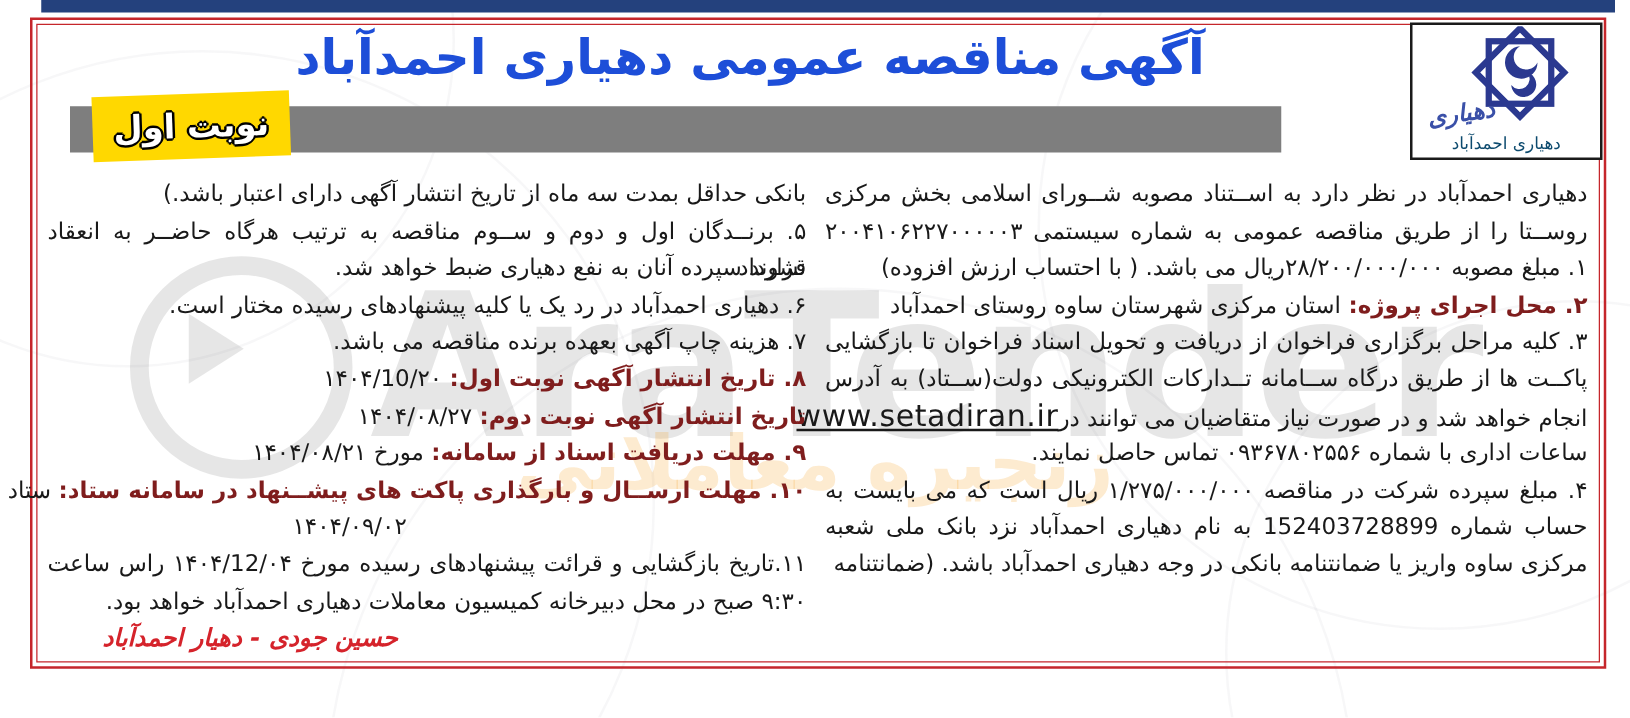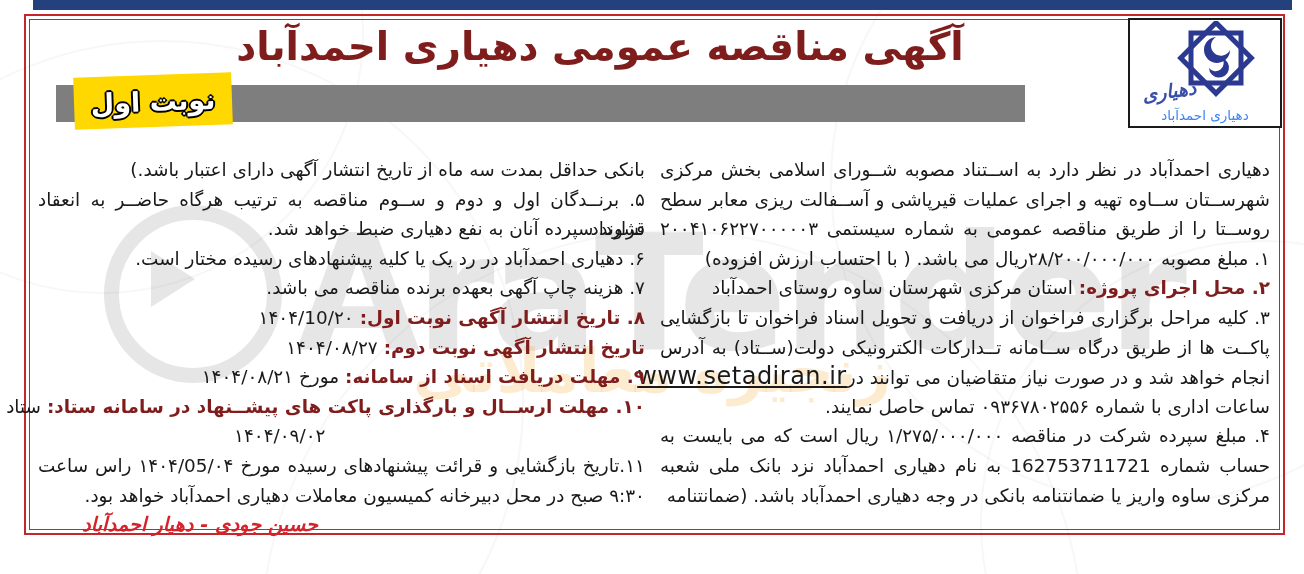--- a/index.html
+++ b/index.html
@@ -21,36 +21,36 @@
             border-left:44px solid rgba(60,60,60,0.13);border-top:28px solid transparent;border-bottom:28px solid transparent;}
   #wm-fa{position:absolute;left:40px;right:40px;top:336px;z-index:0;direction:rtl;text-align:center;
          font-size:60px;font-weight:bold;letter-spacing:26px;color:rgba(243,156,18,0.20);white-space:nowrap;}
   
   #top-bar{position:absolute;left:33px;top:0;width:1259px;height:10px;background:#24417d;z-index:2;}
   
   #frame-outer{position:absolute;left:24px;top:14px;right:19px;bottom:39px;border:2.5px solid #c5262b;z-index:1;}
   #frame-inner{position:absolute;left:3px;top:3px;right:3px;bottom:3px;border:1.5px solid #c5262b;}
   
   #title{position:absolute;left:60px;top:24px;width:1080px;z-index:2;direction:rtl;text-align:center;
-         font-size:39px;font-weight:bold;color:#7f1d1d;white-space:nowrap;}
+         font-size:39px;font-weight:bold;color:#1d4ed8;white-space:nowrap;}
   #gray-bar{position:absolute;left:56px;top:85px;width:969px;height:37px;background:#7e7e7e;z-index:2;}
   #badge{position:absolute;left:74px;top:75px;width:158px;height:52px;background:#ffd800;z-index:3;
          display:flex;align-items:center;justify-content:center;direction:rtl;
          font-size:27px;font-weight:bold;color:#ffffff;transform:rotate(-2deg);
          text-shadow:-2px 0 #000,2px 0 #000,0 -2px #000,0 2px #000,-1px -1px #000,1px 1px #000,-1px 1px #000,1px -1px #000;}
   
   #logo{position:absolute;left:1128px;top:18px;width:154px;height:110px;box-sizing:border-box;
         border:2px solid #1a1a1a;background:#fff;z-index:3;}
   #logo svg{position:absolute;left:42px;top:1px;}
   #logo .script{position:absolute;left:12px;top:60px;color:#3a50a8;font-size:19px;font-weight:bold;
         font-style:italic;transform:rotate(-8deg);direction:rtl;white-space:nowrap;}
   #logo .caption{position:absolute;left:0;bottom:3px;width:100%;text-align:center;direction:rtl;
-        font-size:13.5px;color:#3b82f6;}
+        font-size:13.5px;color:#0c4a6e;}
   
-  .col{position:absolute;top:155px;z-index:2;direction:rtl;font-size:18.4px;}
+  .col{position:absolute;top:141px;z-index:2;direction:rtl;font-size:18.4px;}
   #col-right{right:34px;width:610px;}
   #col-left{left:38px;width:607px;}
   .ln{height:29.6px;line-height:29.6px;text-align:right;white-space:nowrap;}
   .fill{white-space:normal;text-align:justify;text-align-last:justify;}
   .split{display:flex;justify-content:space-between;align-items:baseline;}
   .blu{color:#7f1d1d;font-weight:bold;margin-left:6px;}
   .url{direction:ltr;font-size:24px;letter-spacing:0.5px;text-decoration:underline;}
   .indent-date{text-align:left;padding-left:196px;white-space:nowrap;}
   .sig{color:#d5232b;font-weight:bold;text-align:left;padding-left:44px;white-space:nowrap;font-size:19.5px;font-style:italic;}
 </style>
@@ -89,35 +89,34 @@
       <rect x="19" y="12" width="50" height="50" fill="none" stroke="#2b3990" stroke-width="5" transform="rotate(45 44 37)"></rect>
       <path d="M44 16 a13 13 0 1 0 14 13 a10 10 0 1 1 -14 -13" fill="#2b3990"></path>
       <path d="M50 37 a10 10 0 1 1 -13 10 a8 8 0 1 0 13 -10" fill="#2b3990"></path>
     </svg>
     <span class="script">دهیاری</span>
     <span class="caption">دهیاری احمدآباد</span>
   </div>
 
   <div class="col" id="col-right">
     <div class="ln fill">دهیاری احمدآباد در نظر دارد به اســتناد مصوبه شــورای اسلامی بخش مرکزی</div>
-    <div class="ln fill">شهرســتان ســاوه تهیه و اجرای عملیات قیرپاشی و آســفالت ریزی معابر سطح</div>
     <div class="ln fill">روســتا را از طریق مناقصه عمومی به شماره سیستمی ۲۰۰۴۱۰۶۲۲۷۰۰۰۰۰۳</div>
     <div class="ln">۱. مبلغ مصوبه ۲۸/۲۰۰/۰۰۰/۰۰۰ریال می باشد. ( با احتساب ارزش افزوده)</div>
     <div class="ln">
       <span class="blu">۲. محل اجرای پروژه:</span><span>استان مرکزی شهرستان ساوه روستای احمدآباد</span>
     </div>
     <div class="ln fill">۳. کلیه مراحل برگزاری فراخوان از دریافت و تحویل اسناد فراخوان تا بازگشایی</div>
     <div class="ln fill">پاکــت ها از طریق درگاه ســامانه تــدارکات الکترونیکی دولت(ســتاد) به آدرس</div>
     <div class="ln split">
       <span>انجام خواهد شد و در صورت نیاز متقاضیان می توانند در</span>
       <span class="url">www.setadiran.ir</span>
     </div>
     <div class="ln">ساعات اداری با شماره ۰۹۳۶۷۸۰۲۵۵۶ تماس حاصل نمایند.</div>
     <div class="ln fill">۴. مبلغ سپرده شرکت در مناقصه ۱/۲۷۵/۰۰۰/۰۰۰ ریال است که می بایست به</div>
-    <div class="ln fill">حساب شماره 162753711721 به نام دهیاری احمدآباد نزد بانک ملی شعبه</div>
+    <div class="ln fill">حساب شماره 152403728899 به نام دهیاری احمدآباد نزد بانک ملی شعبه</div>
     <div class="ln">مرکزی ساوه واریز یا ضمانتنامه بانکی در وجه دهیاری احمدآباد باشد. (ضمانتنامه</div>
   </div>
 
   <div class="col" id="col-left">
     <div class="ln">بانکی حداقل بمدت سه ماه از تاریخ انتشار آگهی دارای اعتبار باشد.)</div>
     <div class="ln fill">۵. برنــدگان اول و دوم و ســوم مناقصه به ترتیب هرگاه حاضــر به انعقاد قرارداد</div>
     <div class="ln">نشوند سپرده آنان به نفع دهیاری ضبط خواهد شد.</div>
     <div class="ln">۶. دهیاری احمدآباد در رد یک یا کلیه پیشنهادهای رسیده مختار است.</div>
     <div class="ln">۷. هزینه چاپ آگهی بعهده برنده مناقصه می باشد.</div>
     <div class="ln">
@@ -127,18 +126,18 @@
       <span class="blu">تاریخ انتشار آگهی نوبت دوم:</span><span>۱۴۰۴/۰۸/۲۷</span>
     </div>
     <div class="ln">
       <span class="blu">۹. مهلت دریافت اسناد از سامانه:</span><span>مورخ ۱۴۰۴/۰۸/۲۱</span>
     </div>
     <div class="ln split">
       <span class="blu">۱۰. مهلت ارســال و بارگذاری پاکت های پیشــنهاد در سامانه ستاد:</span>
       <span>ستاد</span>
     </div>
     <div class="ln indent-date">۱۴۰۴/۰۹/۰۲</div>
-    <div class="ln fill">۱۱.تاریخ بازگشایی و قرائت پیشنهادهای رسیده مورخ ۱۴۰۴/05/۰۴ راس ساعت</div>
+    <div class="ln fill">۱۱.تاریخ بازگشایی و قرائت پیشنهادهای رسیده مورخ ۱۴۰۴/12/۰۴ راس ساعت</div>
     <div class="ln">۹:۳۰ صبح در محل دبیرخانه کمیسیون معاملات دهیاری احمدآباد خواهد بود.</div>
     <div class="ln sig">حسین جودی - دهیار احمدآباد</div>
   </div>
 
 </div>
 
 </body></html>

